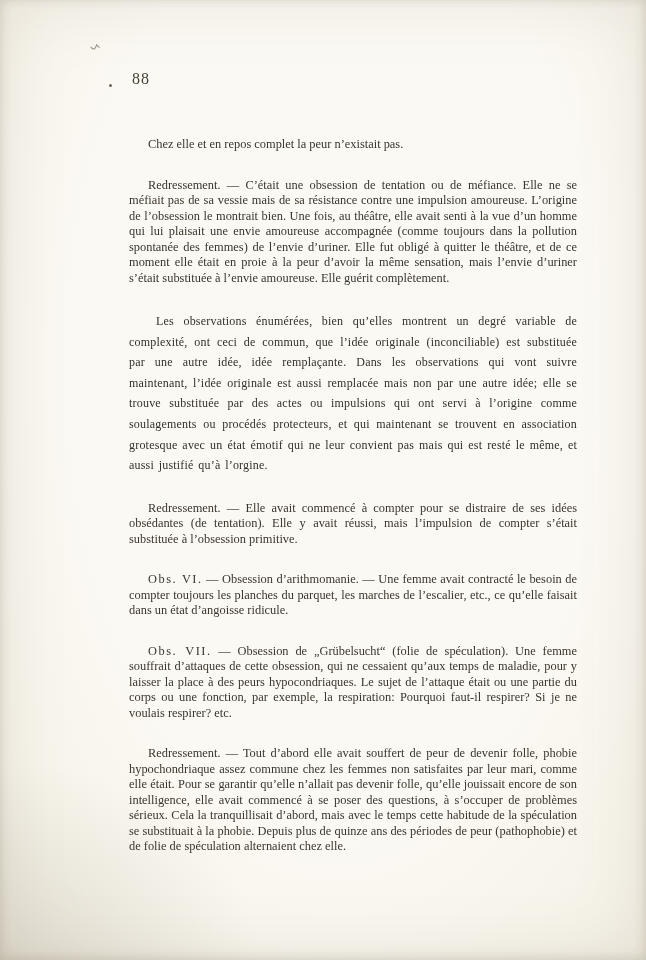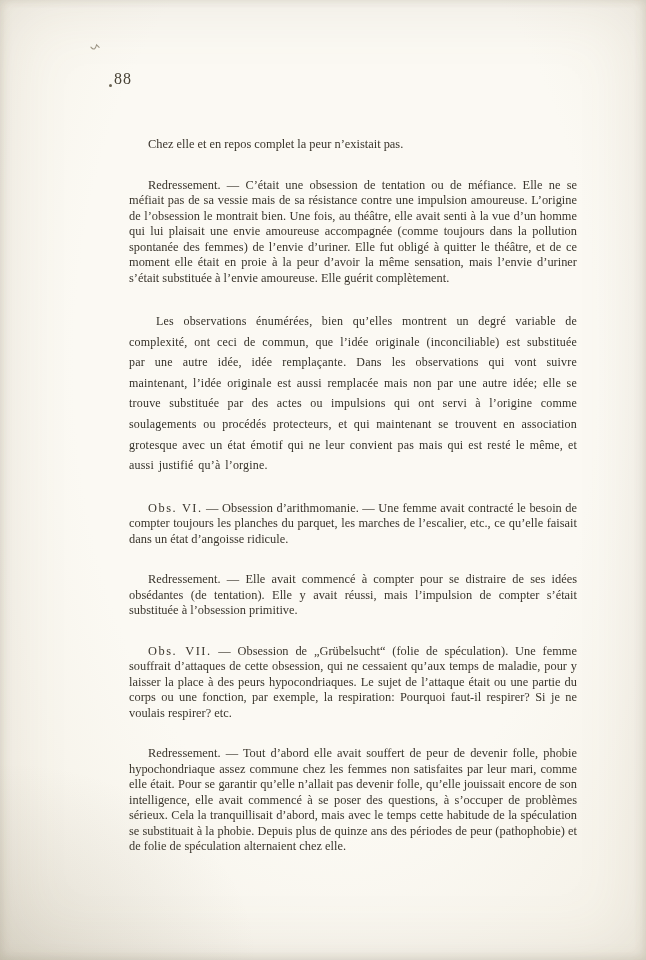--- a/index.html
+++ b/index.html
@@ -30,21 +30,21 @@
     position: absolute; top: 38px; left: 90px;
     transform: rotate(-12deg);
     opacity: 0.8;
   }
   .ink-dot {
     position: absolute; top: 84px; left: 109px;
     width: 3px; height: 3px; border-radius: 50%;
     background: #6c6454;
   }
   .pagenum {
-    position: absolute; top: 70px; left: 114px;
+    position: absolute; top: 70px; left: 132px;
     font-size: 16px; letter-spacing: 1px;
     color: #474135;
   }
   .text {
     position: absolute; top: 112px; left: 129px;
     width: 448px;
     color: #3a352c;
   }
   .text p {
     margin: 0;
@@ -68,19 +68,19 @@
     <svg width="12" height="9" viewBox="0 0 12 9">
       <path d="M1 3 C3 7, 5 6, 7 2 L9 5" fill="none" stroke="#877e6c" stroke-width="1.1" stroke-linecap="round"></path>
     </svg>
   </span>
   <span class="ink-dot"></span>
   <div class="pagenum">88</div>
   <div class="text">
       <p class="small indent"><span>Chez elle et en repos complet la peur n’existait pas.</span></p>
       <p class="small indent"><span class="it">Redressement.</span><span> — C’était une obsession de </span><span class="it">tentation</span><span> ou de </span><span class="it">méfiance.</span><span> Elle ne se méfiait pas de sa vessie mais de sa résistance contre une impulsion amoureuse. L’origine de l’obsession le montrait bien. Une fois, au théâtre, elle avait senti à la vue d’un homme qui lui plaisait une envie amoureuse accompagnée (comme toujours dans la pollution spontanée des femmes) de l’envie d’uriner. Elle fut obligé à quitter le théâtre, et de ce moment elle était en proie à la peur d’avoir la même sensation, mais l’envie d’uriner s’était substituée à l’envie amoureuse. Elle guérit complètement.</span></p>
       <p class="large indent gap-lg"><span>Les observations énumérées, bien qu’elles montrent un degré variable de complexité, ont ceci de commun, que l’idée originale (inconciliable) est substituée par une autre idée, idée remplaçante. Dans les observations qui vont suivre maintenant, l’idée originale est aussi remplacée mais non par une autre idée; elle se trouve substituée par des actes ou impulsions qui ont servi à l’origine comme </span><span class="it">soulagements</span><span> ou </span><span class="it">procédés protecteurs</span><span>, et qui maintenant se trouvent en association grotesque avec un état émotif qui ne leur convient pas mais qui est resté le même, et aussi justifié qu’à l’orgine.</span></p>
+      <p class="small indent"><span class="it">Redressement.</span><span> — Elle avait commencé à compter pour se distraire de ses idées obsédantes (de tentation). Elle y avait réussi, mais l’impulsion de compter s’était substituée à l’obsession primitive.</span></p>
       <p class="small indent gap-xl"><span class="sp">Obs. VI.</span><span> — </span><span class="it">Obsession d’arithmomanie.</span><span> — Une femme avait contracté le besoin de compter toujours les planches du parquet, les marches de l’escalier, etc., ce qu’elle faisait dans un état d’angoisse ridicule.</span></p>
-      <p class="small indent"><span class="it">Redressement.</span><span> — Elle avait commencé à compter pour se distraire de ses idées obsédantes (de tentation). Elle y avait réussi, mais l’impulsion de compter s’était substituée à l’obsession primitive.</span></p>
       <p class="small indent gap-sm"><span class="sp">Obs. VII.</span><span> — Obsession de „Grübelsucht“ (folie de spéculation). Une femme souffrait d’attaques de cette obsession, qui ne cessaient qu’aux temps de maladie, pour y laisser la place à des peurs hypocondriaques. Le sujet de l’attaque était ou une partie du corps ou une fonction, par exemple, la respiration: Pourquoi faut-il respirer? Si je ne voulais respirer? etc.</span></p>
       <p class="small indent"><span class="it">Redressement.</span><span> — Tout d’abord elle avait souffert de peur de devenir folle, phobie hypochondriaque assez commune chez les femmes non satisfaites par leur mari, comme elle était. Pour se </span><span class="it">garantir qu’elle n’allait pas devenir folle</span><span>, qu’elle jouissait encore de son intelligence, elle avait commencé à se poser des questions, à s’occuper de problèmes sérieux. Cela la tranquillisait d’abord, mais avec le temps cette habitude de la spéculation se substituait à la phobie. Depuis plus de quinze ans des périodes de peur (pathophobie) et de folie de spéculation alternaient chez elle.</span></p>
     </div>
   <div class="corner-shade"></div>
 </div>
 
 </body></html>

